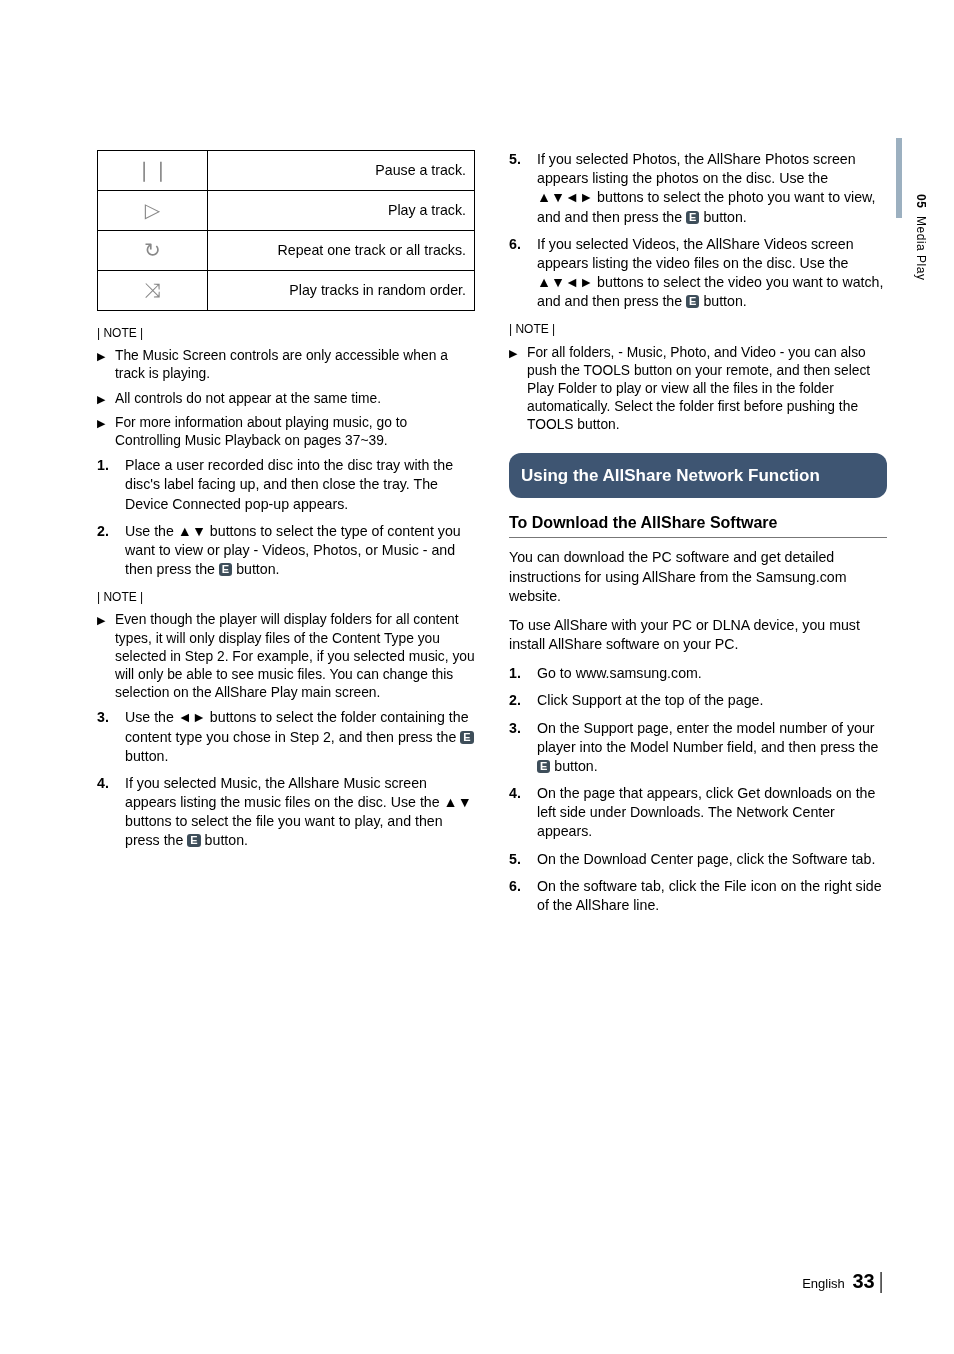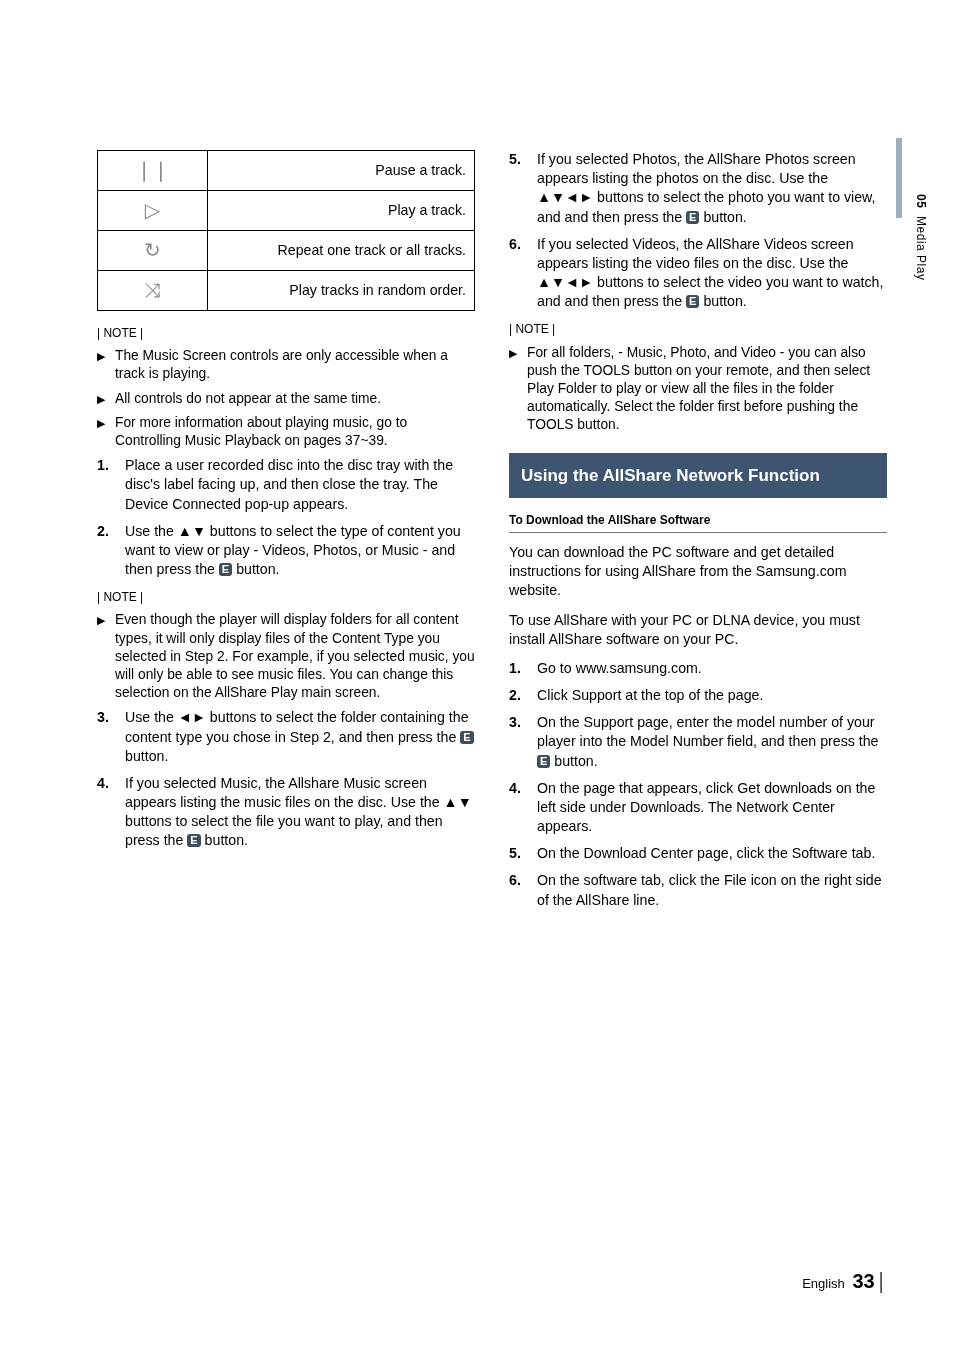--- a/index.html
+++ b/index.html
@@ -69,27 +69,27 @@
   .step-list li .num {
     width: 28px; flex: 0 0 28px;
     font-weight: bold;
   }
   .section-head {
     background: #3e5572;
     color: #fff;
     font-weight: bold;
     font-size: 17px;
     padding: 12px 12px;
-    border-radius: 0;
+    border-radius: 12px;
     margin: 18px 0 14px 0;
     line-height: 1.25;
   }
   .sub-head {
     font-weight: bold;
-    font-size: 12px;
+    font-size: 16px;
     margin: 10px 0 4px 0;
   }
   .sub-rule {
     border: none;
     border-top: 1px solid #777;
     margin-bottom: 10px;
   }
   .sidetab {
     position: absolute;
     right: 52px;

